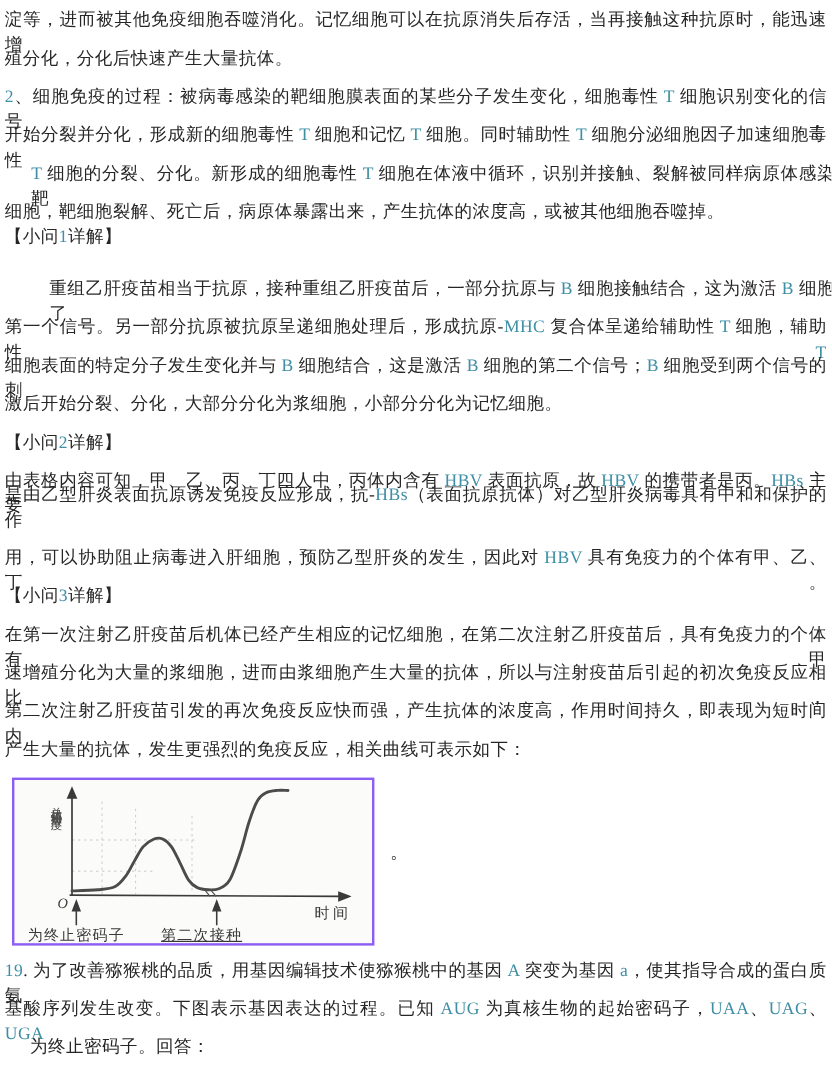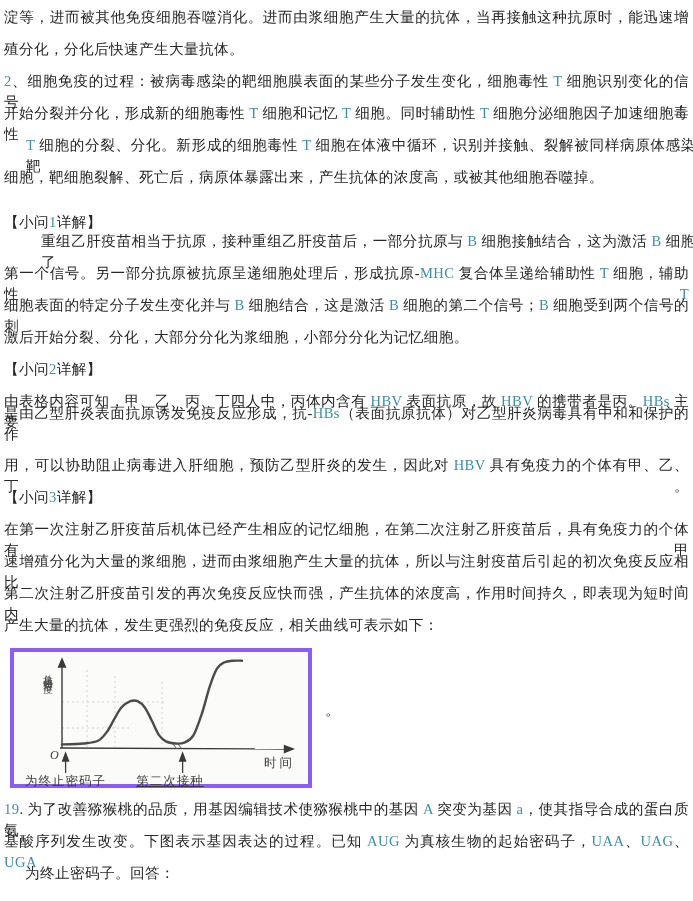--- a/index.html
+++ b/index.html
@@ -3,43 +3,43 @@
 <meta charset="utf-8">
 <style>
   html,body{margin:0;padding:0;background:#fff;}
   .page{position:relative;width:693px;height:901px;background:#ffffff;overflow:hidden;
         font-family:"Liberation Serif","DejaVu Serif",serif;color:#262626;}
   .line{position:absolute;left:4px;width:685px;font-size:14.6px;line-height:21px;
         text-align:justify;letter-spacing:0.4px;}
   .line.full{text-align-last:justify;}
   .en{color:#3e8ea4;font-family:"Liberation Serif","DejaVu Serif",serif;}
   .figure{position:absolute;left:10px;top:648px;width:302px;height:140px;
-          background:#fbfbfa;border:4px solid #8b5cf6;box-sizing:border-box;}
+          background:#fbfbfa;border:2px solid #8b5cf6;box-sizing:border-box;}
   .figure svg{position:absolute;left:0;top:0;}
   .flabel{position:absolute;color:#3a3a3a;font-size:12.5px;line-height:14px;white-space:nowrap;}
   .ylab{left:27px;top:15px;writing-mode:vertical-rl;text-orientation:upright;
         font-size:9.5px;letter-spacing:1.5px;color:#4a4a4a;}
   .xlab{left:250px;top:104px;letter-spacing:3px;}
   .olab{left:36px;top:96px;font-style:italic;font-size:12px;}
   .ann{transform:translateX(-50%);top:122px;letter-spacing:1px;}
   .fig-period{position:absolute;left:325px;top:701px;font-size:15px;color:#262626;}
 </style>
 </head>
 <body>
 
 <div class="page">
 
   <div id="lines-host">
-      <div class="line full" style="top: 7px;">淀等，进而被其他免疫细胞吞噬消化。进而由浆细胞产生大量的抗体，当再接触这种抗原时，能迅速增</div>
+      <div class="line full" style="top: 7px;">淀等，进而被其他免疫细胞吞噬消化。记忆细胞可以在抗原消失后存活，当再接触这种抗原时，能迅速增</div>
       <div class="line" style="top: 39px;">殖分化，分化后快速产生大量抗体。</div>
       <div class="line full" style="top: 71px;"><span class="en">2</span>、细胞免疫的过程：被病毒感染的靶细胞膜表面的某些分子发生变化，细胞毒性 <span class="en">T</span> 细胞识别变化的信号，</div>
       <div class="line full" style="top: 103px;">开始分裂并分化，形成新的细胞毒性 <span class="en">T</span> 细胞和记忆 <span class="en">T</span> 细胞。同时辅助性 <span class="en">T</span> 细胞分泌细胞因子加速细胞毒性</div>
       <div class="line full" style="top: 135px; margin-left: 22px;"><span class="en">T</span> 细胞的分裂、分化。新形成的细胞毒性 <span class="en">T</span> 细胞在体液中循环，识别并接触、裂解被同样病原体感染的靶</div>
       <div class="line" style="top: 167px;">细胞，靶细胞裂解、死亡后，病原体暴露出来，产生抗体的浓度高，或被其他细胞吞噬掉。</div>
-      <div class="line" style="top: 212px;">【小问<span class="en">1</span>详解】</div>
+      <div class="line" style="top: 188px;">【小问<span class="en">1</span>详解】</div>
       <div class="line full" style="top: 231px; margin-left: 37px;">重组乙肝疫苗相当于抗原，接种重组乙肝疫苗后，一部分抗原与 <span class="en">B</span> 细胞接触结合，这为激活 <span class="en">B</span> 细胞提供了</div>
       <div class="line full" style="top: 263px;">第一个信号。另一部分抗原被抗原呈递细胞处理后，形成抗原-<span class="en">MHC</span> 复合体呈递给辅助性 <span class="en">T</span> 细胞，辅助性 <span class="en">T</span></div>
       <div class="line full" style="top: 295px;">细胞表面的特定分子发生变化并与 <span class="en">B</span> 细胞结合，这是激活 <span class="en">B</span> 细胞的第二个信号；<span class="en">B</span> 细胞受到两个信号的刺</div>
       <div class="line" style="top: 327px;">激后开始分裂、分化，大部分分化为浆细胞，小部分分化为记忆细胞。</div>
       <div class="line" style="top: 359px;">【小问<span class="en">2</span>详解】</div>
       <div class="line full" style="top: 391px;">由表格内容可知，甲、乙、丙、丁四人中，丙体内含有 <span class="en">HBV</span> 表面抗原，故 <span class="en">HBV</span> 的携带者是丙。<span class="en">HBs</span> 主要</div>
       <div class="line full" style="top: 403px;">是由乙型肝炎表面抗原诱发免疫反应形成，抗-<span class="en">HBs</span>（表面抗原抗体）对乙型肝炎病毒具有中和和保护的作</div>
       <div class="line full" style="top: 455px;">用，可以协助阻止病毒进入肝细胞，预防乙型肝炎的发生，因此对 <span class="en">HBV</span> 具有免疫力的个体有甲、乙、丁。</div>
       <div class="line" style="top: 487px;">【小问<span class="en">3</span>详解】</div>
       <div class="line full" style="top: 519px;">在第一次注射乙肝疫苗后机体已经产生相应的记忆细胞，在第二次注射乙肝疫苗后，具有免疫力的个体有甲</div>

